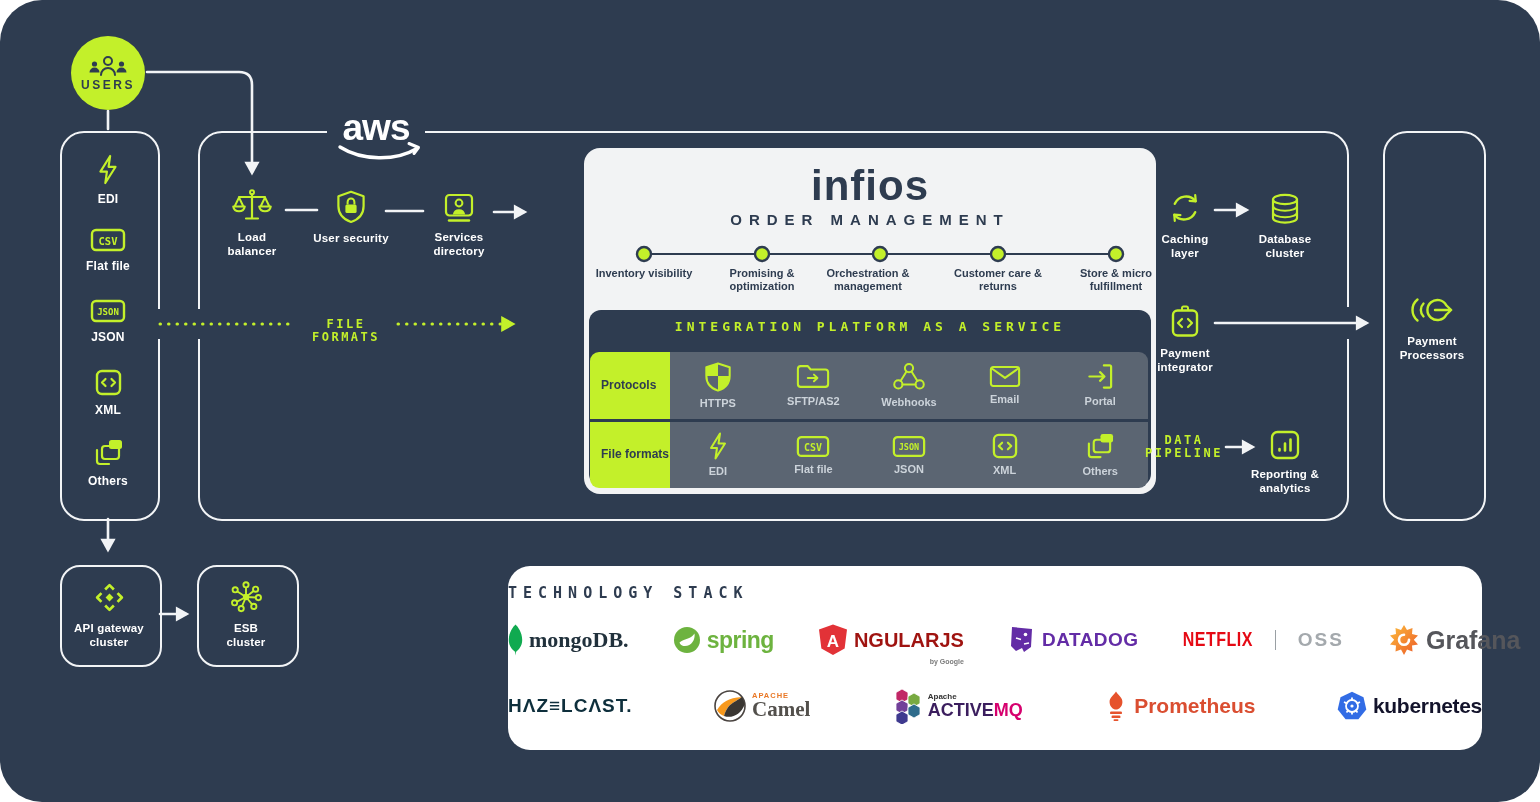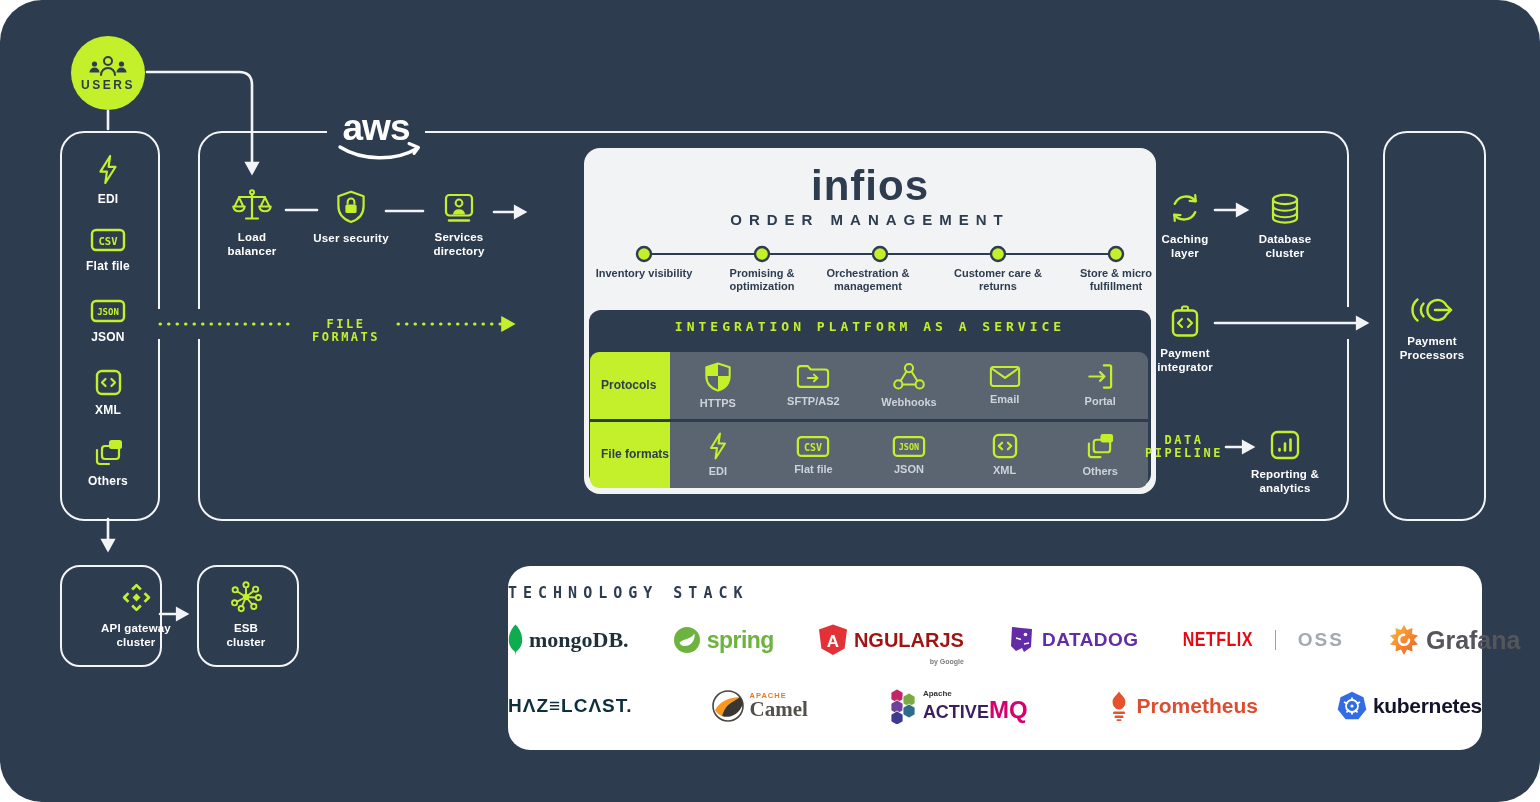--- a/index.html
+++ b/index.html
@@ -45,21 +45,21 @@
   .nflx-d{width:1px;height:20px;background:#9aa0a4;}
   .oss-t{color:#a4a9ad;font-weight:800;font-size:19px;letter-spacing:2px;}
   .graf-t{font-weight:600;font-size:25px;color:#55565b;}
   .hz-t{font-weight:800;font-size:19px;color:#0e2f3c;letter-spacing:1px;}
   .camel-c{display:flex;flex-direction:column;line-height:1;}
   .camel-a{font-size:7.5px;font-weight:700;color:#e97826;letter-spacing:1px;}
   .camel-t{font-family:"Liberation Serif",serif;font-size:21px;color:#53504c;font-weight:600;}
   .amq-c{display:flex;flex-direction:column;line-height:1;}
   .amq-a{font-size:8px;font-weight:700;color:#333333;}
   .amq-t1{font-weight:800;font-size:18px;color:#3b1e5e;}
-  .amq-t2{font-weight:800;font-size:24px;color:#d6006e;}
+  .amq-t2{font-weight:800;font-size:18px;color:#d6006e;}
   .prom-t{font-weight:600;font-size:21px;color:#da4e31;}
   .k8s-t{font-weight:800;font-size:21px;color:#13132b;letter-spacing:-.3px;}
 </style>
 </head>
 <body>
 
 <svg width="0" height="0" style="position:absolute">
   <defs>
     <symbol id="i-bolt" viewBox="0 0 24 28">
         <polygon points="14,1.5 5,16 11,16 9.5,26.5 19,11.5 12.5,11.5" fill="none" stroke="#c3f02a" stroke-width="2" stroke-linejoin="round"></polygon>
@@ -403,21 +403,21 @@
       </svg>
     <div class="nlabel">Reporting &amp; analytics</div>
   </div>
   <div class="node" style="left:1382px;top:293px;width:100px;">
     <svg width="46" height="34">
         <use href="#i-payout"></use>
       </svg>
     <div class="nlabel">Payment Processors</div>
   </div>
 
-  <div class="node" style="left:63px;top:581px;width:92px;padding-left:27px;">
+  <div class="node" style="left:63px;top:581px;width:92px;">
     <svg width="33" height="33">
         <use href="#i-gateway"></use>
       </svg>
     <div class="nlabel">API gateway cluster</div>
   </div>
   <div class="node" style="left:214px;top:580px;width:64px;">
     <svg width="34" height="34">
         <use href="#i-hub"></use>
       </svg>
     <div class="nlabel">ESB cluster</div>

